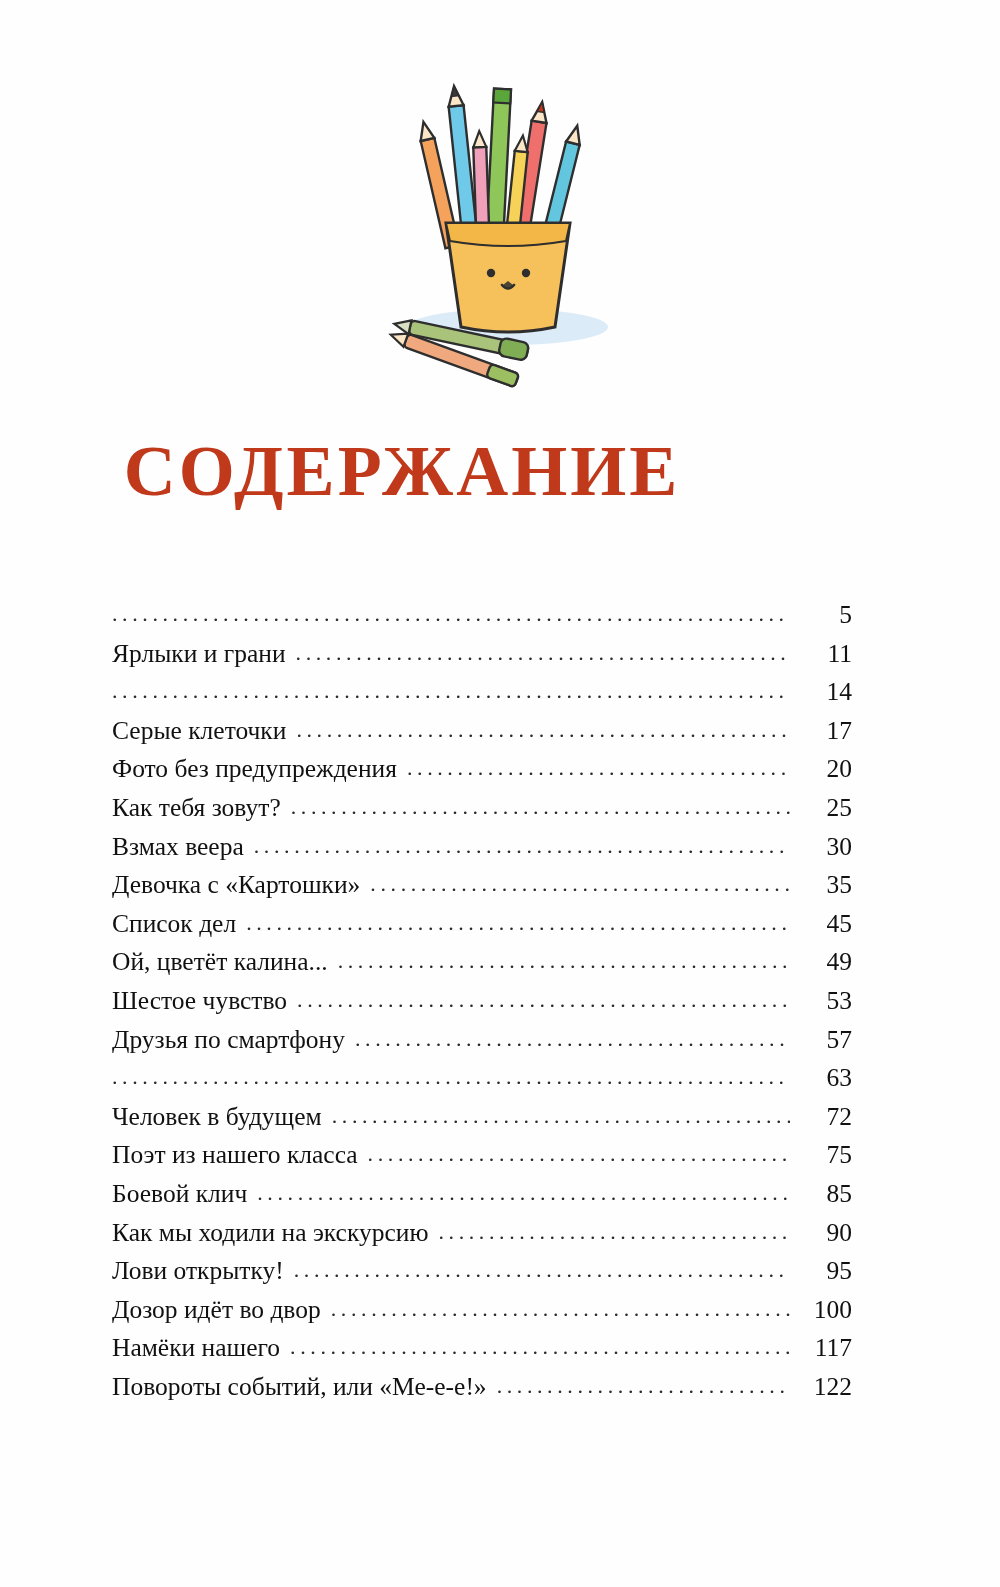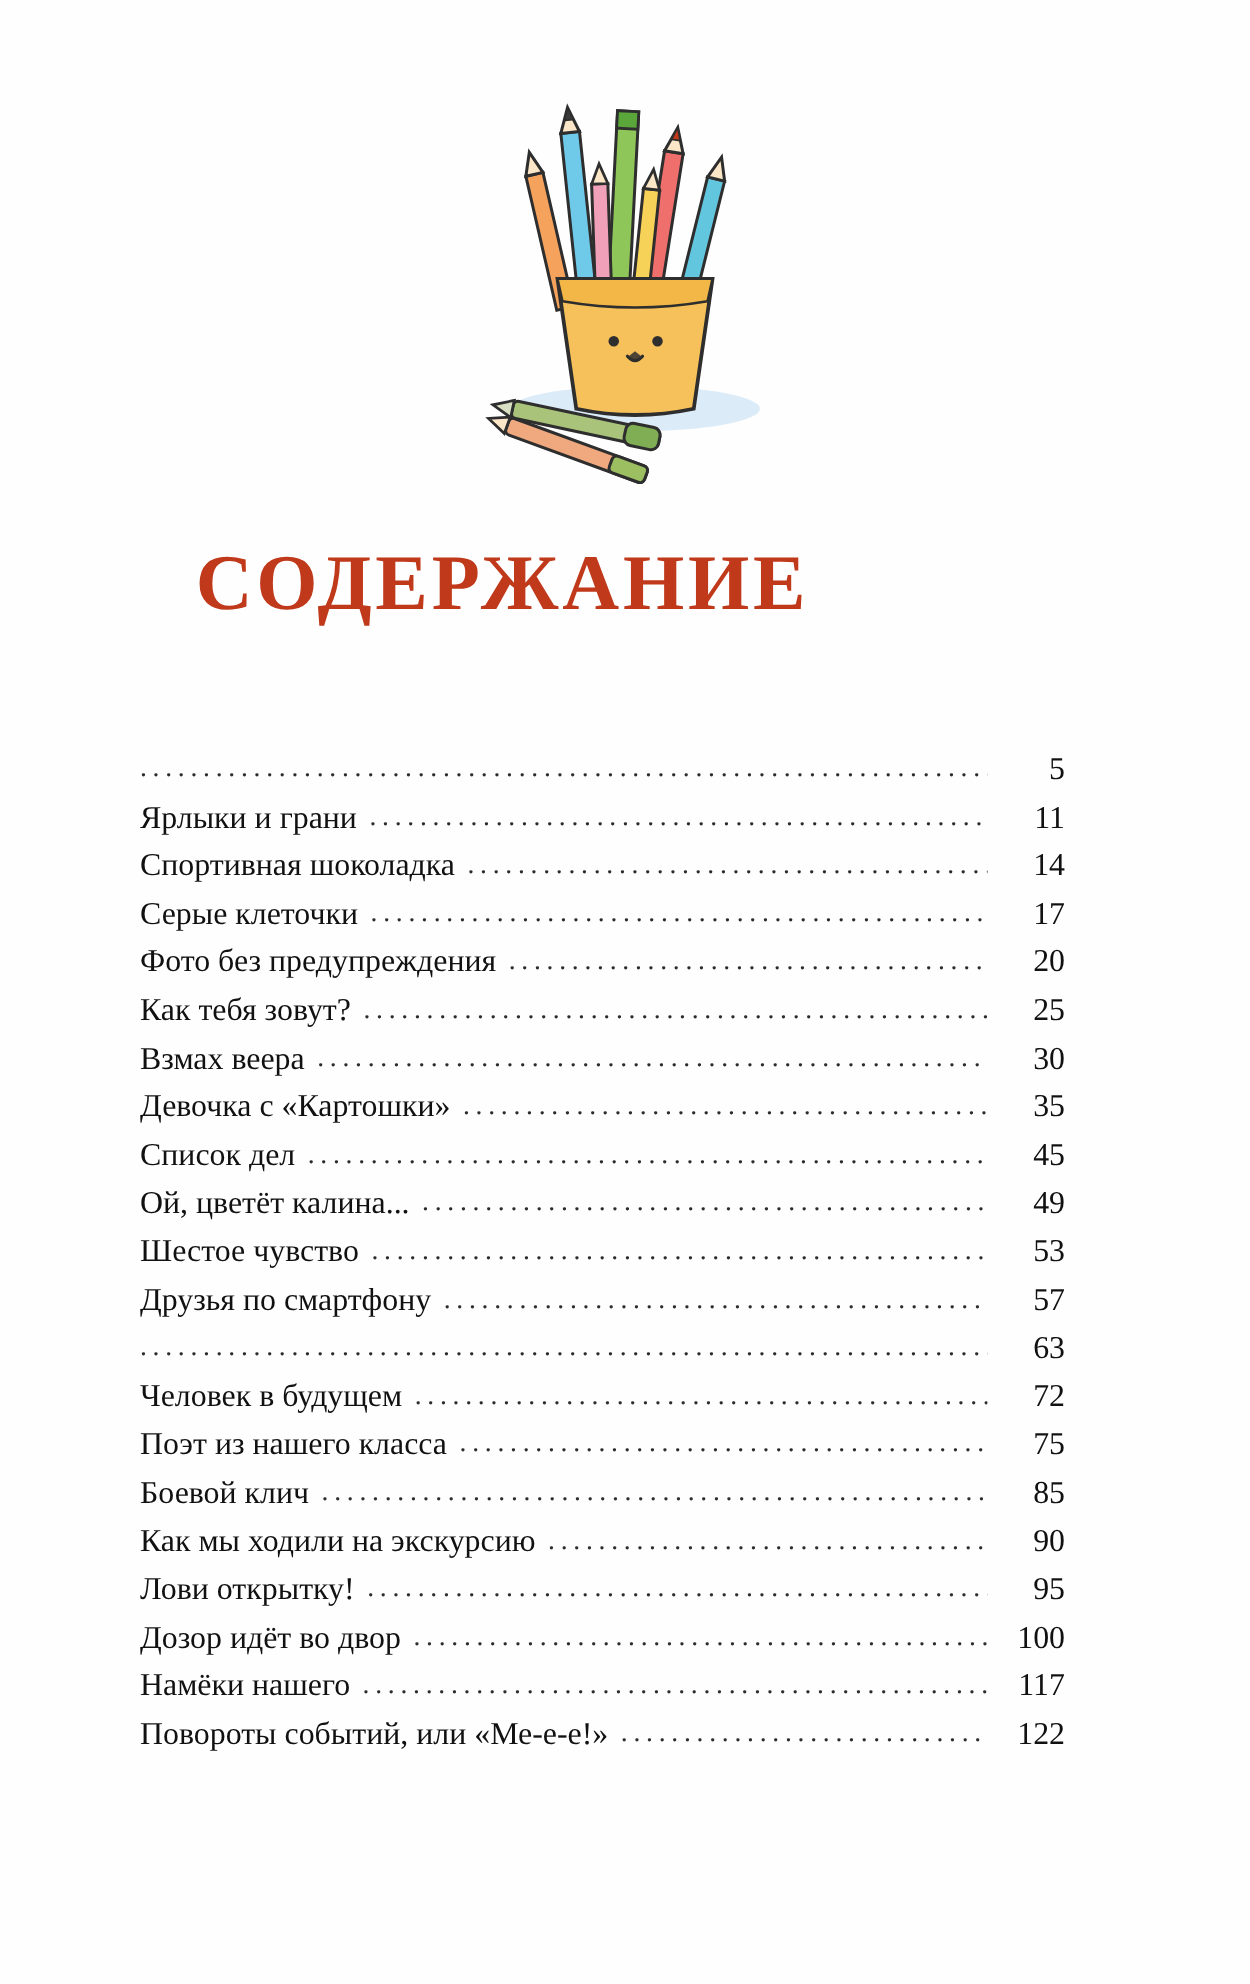--- a/index.html
+++ b/index.html
@@ -35,21 +35,21 @@
   }
 
   
   .title {
     position: absolute;
     top: 430px;
     left: 0;
     width: 804px;
     text-align: center;
     font-family: "Liberation Serif", serif;
-    font-size: 63px;
+    font-size: 72px;
     font-weight: bold;
     letter-spacing: 3px;
     color: #c0391b;
   }
 
   
   .toc {
     position: absolute;
     top: 596px;
     left: 112px;
@@ -159,21 +159,20 @@
       <span class="toc-page">5</span>
     </div>
 
     <div class="toc-row">
       <span class="toc-label">Ярлыки и грани</span>
       <span class="toc-dots">......................................................................................................</span>
       <span class="toc-page">11</span>
     </div>
 
     <div class="toc-row">
-      <span class="toc-label">Спортивная шоколадка</span>
       <span class="toc-dots">......................................................................................................</span>
       <span class="toc-page">14</span>
     </div>
 
     <div class="toc-row">
       <span class="toc-label">Серые клеточки</span>
       <span class="toc-dots">......................................................................................................</span>
       <span class="toc-page">17</span>
     </div>
 

